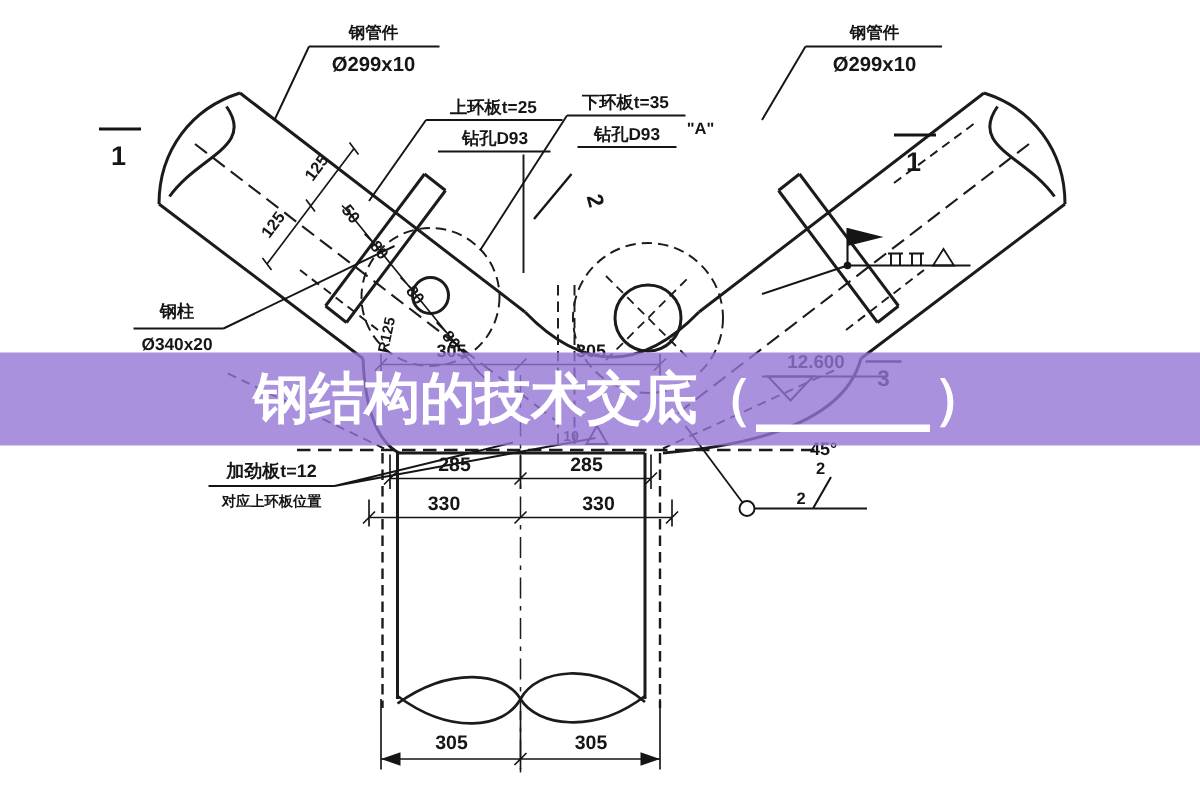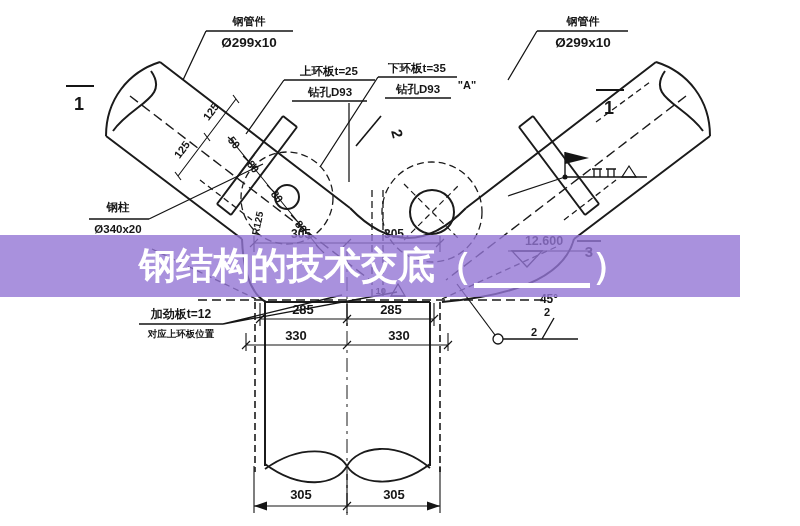--- a/index.html
+++ b/index.html
@@ -1,20 +1,20 @@
 <!DOCTYPE html>
 <html><head>
 <meta charset="utf-8">
 <style>
   html,body{margin:0;padding:0;background:#fff;}
   .stage{position:relative;width:800px;height:526px;background:#ffffff;overflow:hidden;
          font-family:"Liberation Sans",sans-serif;}
   .stage svg{position:absolute;left:0;top:0;}
   svg text{font-family:"Liberation Sans",sans-serif;font-weight:bold;fill:#161616;}
-  .banner{position:absolute;left:0;top:235px;width:740px;height:62px;
+  .banner{position:absolute;left:0;top:235px;width:800px;height:62px;
           background:rgba(148,117,212,0.80);
           display:flex;align-items:center;justify-content:center;
           padding-left:28px;box-sizing:border-box;
           color:#ffffff;font-size:37px;font-weight:bold;white-space:nowrap;}
   .banner .blank{display:inline-block;width:116px;height:38px;
                  border-bottom:5px solid #ffffff;margin:0 2px;}
 </style>
 </head>
 <body>
 

